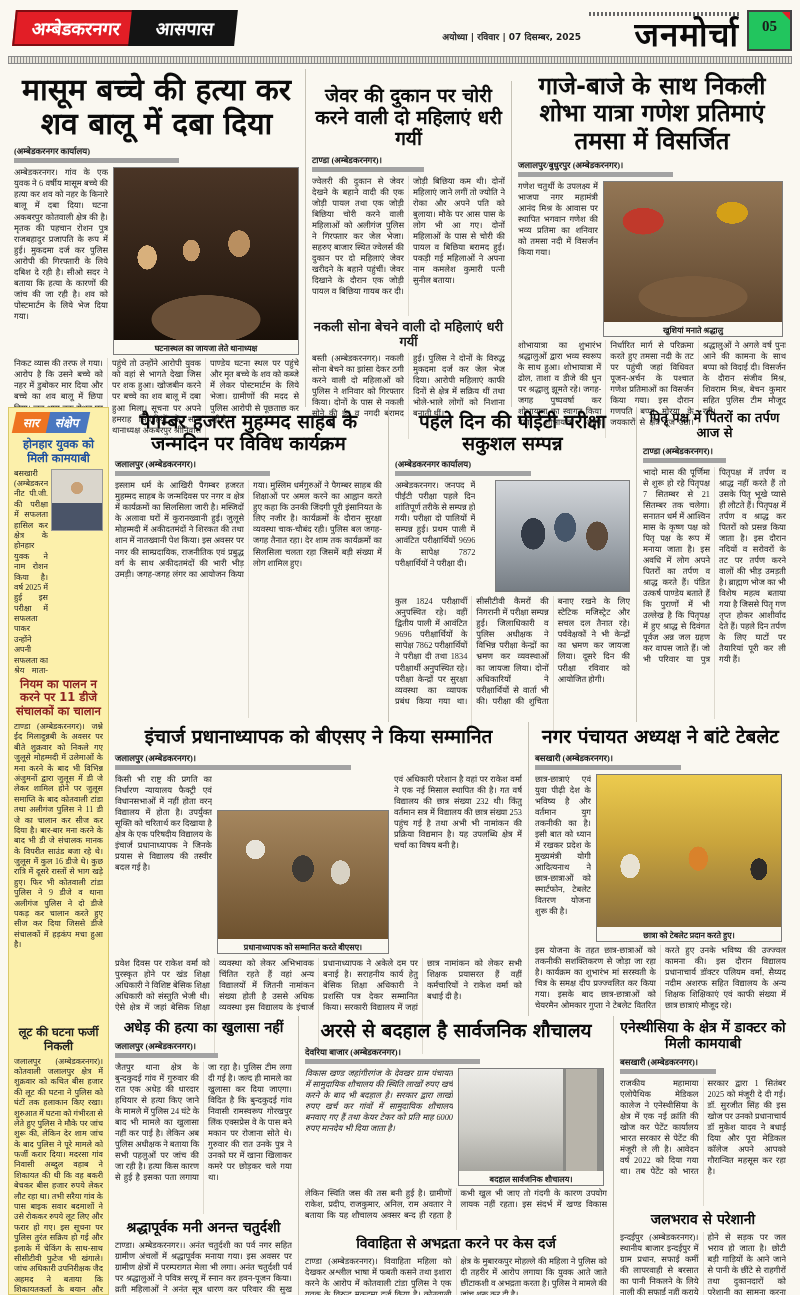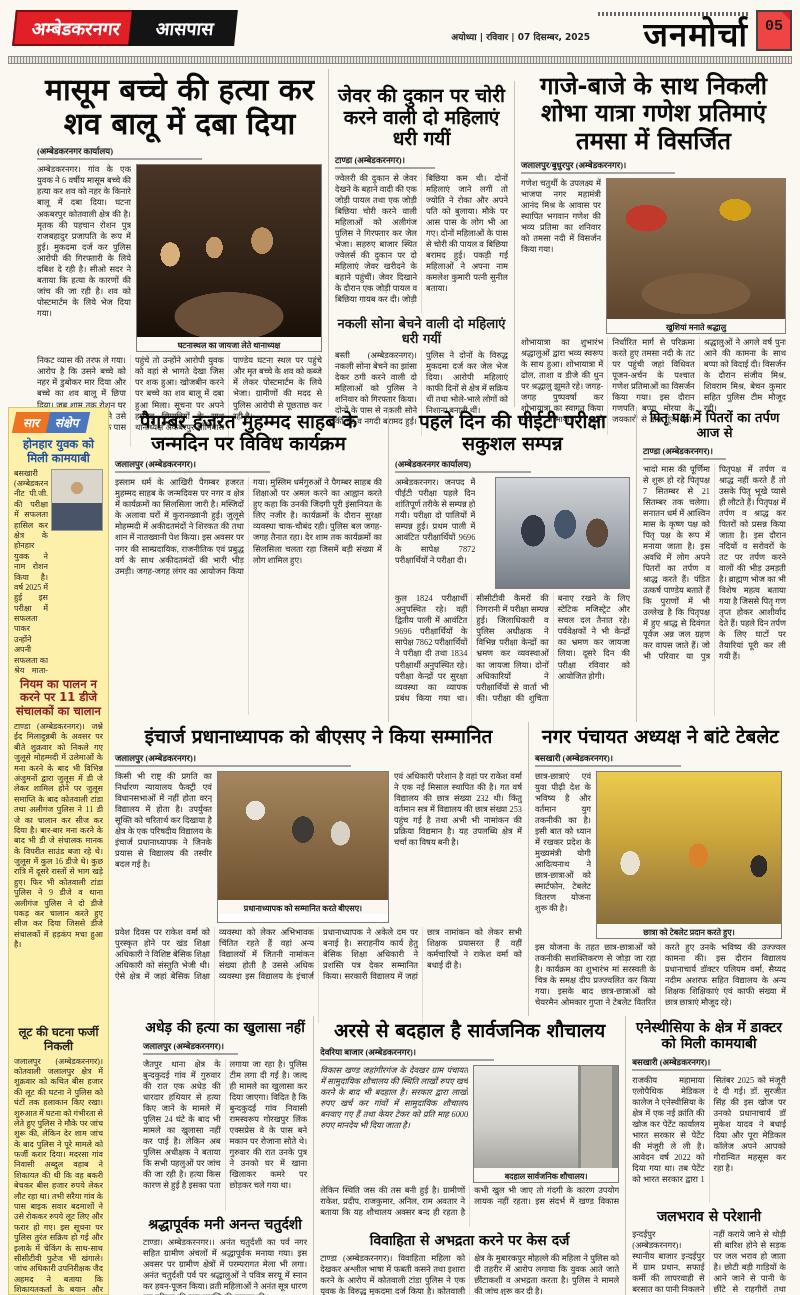--- a/index.html
+++ b/index.html
@@ -14,33 +14,33 @@
   .region-box { background:#e21e26; border:2px solid #7e0d12; color:#fff; font-family:"DejaVu Sans",sans-serif;
                 font-weight:bold; font-size:18px; padding:4px 16px; transform:skewX(-6deg); }
   .section-box { background:#141414; color:#fff; font-family:"DejaVu Sans",sans-serif; font-weight:bold;
                  font-size:18px; padding:6px 22px 2px 26px; margin-left:-8px; transform:skewX(-6deg); }
   .mast-right { display:flex; align-items:flex-end; gap:8px; }
   .dateline { font-family:"DejaVu Sans",sans-serif; font-weight:bold; font-size:9px; color:#222; padding-bottom:8px; }
   .paper-wrap { text-align:right; }
   .tagline-bar { height:4px; width:150px; margin:0 0 2px auto;
                  background:repeating-linear-gradient(90deg,#666 0 2px,transparent 2px 4px); }
   .paper-name { font-family:"DejaVu Serif",serif; font-weight:900; font-size:33px; line-height:1; letter-spacing:1px; color:#0a0a0a; }
-  .page-no-box { border:2px solid #444; background:#ef4444; font-family:Liberation Mono, monospace; font-weight:bold;
-                 font-size:15px; padding:6px 7px 14px; position:relative; }
+  .page-no-box { border:2px solid #444; background:#22c55e; font-family:Liberation Serif, serif; font-weight:bold;
+                 font-size:15px; padding:6px 13px 14px; position:relative; }
   .page-no-box .corner { position:absolute; top:0; right:0; width:0; height:0;
                  border-left:8px solid transparent; border-top:8px solid #e21e26; }
   .hatch { height:8px; margin:2px 0 5px; border-top:1px solid #888; border-bottom:1px solid #888;
            background:repeating-linear-gradient(90deg,#8d8d8d 0 1px,#e7e4da 1px 3px); }
 
   
   .hl { font-family:"DejaVu Sans",sans-serif; font-weight:700; line-height:1.14; margin:2px 0 4px;
         text-align:center; color:#0c0c0c; }
   .hl-xl { font-size:30px; } .hl-lg { font-size:24px; } .hl-md { font-size:19px; }
   .hl-sm { font-size:13px; } .hl-xs { font-size:14px; }
-  .byline { font-size:8.5px; font-weight:bold; width:58%; border-bottom:2px solid #a3a3a3;
+  .byline { font-size:8.5px; font-weight:bold; width:58%; border-bottom:5px solid #a3a3a3;
             padding-bottom:2px; margin-bottom:4px; }
   .body { font-size:8.3px; line-height:1.33; text-align:justify; overflow:hidden; color:#222; }
   .cols2 { column-count:2; column-gap:9px; column-rule:1px solid #ddd9ce; }
   .cols3 { column-count:3; column-gap:9px; column-rule:1px solid #ddd9ce; }
   .cols4 { column-count:4; column-gap:9px; column-rule:1px solid #ddd9ce; }
   .art { padding:2px 6px; }
   .vr { border-right:1px solid #c6c2b6; }
   .subhead { font-family:"DejaVu Sans",sans-serif; font-weight:bold; font-size:13px; text-align:center;
              line-height:1.15; margin:4px 0 3px; }
   figure { margin:0; }
@@ -77,21 +77,21 @@
       linear-gradient(180deg,#eccb4e,#c9a43c 45%,#8a6f3f); }
   .ph-toilet .img { background:
       linear-gradient(90deg,transparent 0 72%,#8a8a86 72% 74%,#b8b4aa 74% 96%,#8a8a86 96%),
       linear-gradient(180deg,#ecebe7,#cdccc6 60%,#a7a6a0); }
   .ph-portrait .img { background:
       radial-gradient(circle 10px at 50% 30%,#c9a176 0 60%,transparent 61%),
       linear-gradient(180deg,#dad6cc 0 55%,#4a5468 55%); }
 
   
   .row1 { display:flex; height:338px; }
-  .row1 .a1 { width:298px;margin-left:23px; }
+  .row1 .a1 { width:298px; }
   .row1 .a2 { width:206px;margin-top:12px; }
   .row1 .a3 { width:280px; }
   .a1-top { display:flex; gap:5px; }
   .a1-top .body { width:94px; height:184px; }
   .a3-top { display:flex; gap:5px; }
   .a3-top .body { width:80px; height:152px; }
 
   .lower { display:flex; }
   .digest { width:101px; background:#fcf0ab; border:1px solid #d9c869; padding:4px 5px; height:888px; }
   .digest-header { display:flex; margin-bottom:5px; }
@@ -112,21 +112,21 @@
   .a5-top .body { width:86px; height:112px; }
 
   .row3 { display:flex; height:294px; }
   .row3 .a7 { width:420px; } .row3 .a8 { width:263px; }
   .a7-mid { display:flex; gap:5px; }
   .a7-mid .body { height:152px; }
   .a7-mid .bL { width:97px; } .a7-mid .bR { flex:1; }
   .a8-top { display:flex; gap:5px; }
   .a8-top .body { width:56px; height:168px; }
 
-  .row4 { display:flex; height:279px;padding-left:28px; }
+  .row4 { display:flex; height:279px; }
   .row4 .cA { width:190px; } .row4 .cB { width:315px; } .row4 .cC { width:178px; }
   .a11-top { display:flex; gap:5px; }
   .a11-top .body { width:148px; height:118px;font-style:italic; }
 </style>
 </head>
 <body>
 
 <div class="page">
 
   <header class="masthead-row">
@@ -232,21 +232,21 @@
           <div class="body cols2" style="height:252px;">भादो मास की पूर्णिमा से शुरू हो रहे पितृपक्ष 7 सितम्बर से 21 सितम्बर तक चलेगा। सनातन धर्म में आश्विन मास के कृष्ण पक्ष को पितृ पक्ष के रूप में मनाया जाता है। इस अवधि में लोग अपने पितरों का तर्पण व श्राद्ध करते हैं। पंडित उत्कर्ष पाण्डेय बताते हैं कि पुराणों में भी उल्लेख है कि पितृपक्ष में हुए श्राद्ध से दिवंगत पूर्वज अन्न जल ग्रहण कर वापस जाते हैं। जो भी परिवार या पुत्र पितृपक्ष में तर्पण व श्राद्ध नहीं करते हैं तो उसके पितृ भूखे प्यासे ही लौटते हैं। पितृपक्ष में तर्पण व श्राद्ध कर पितरों को प्रसन्न किया जाता है। इस दौरान नदियों व सरोवरों के तट पर तर्पण करने वालों की भीड़ उमड़ती है। ब्राह्मण भोज का भी विशेष महत्व बताया गया है जिससे पितृ गण तृप्त होकर आशीर्वाद देते हैं। पहले दिन तर्पण के लिए घाटों पर तैयारियां पूरी कर ली गयी हैं।</div>
         </article>
       </section>
 
       <section class="row3">
         <article class="art a7 vr">
           <h1 class="hl hl-md">इंचार्ज प्रधानाध्यापक को बीएसए ने किया सम्मानित</h1>
           <div class="byline">जलालपुर (अम्बेडकरनगर)।</div>
           <div class="a7-mid">
             <div class="body bL">किसी भी राष्ट्र की प्रगति का निर्धारण न्यायालय फैक्ट्री एवं विधानसभाओं में नहीं होता वरन् विद्यालय में होता है। उपर्युक्त सूक्ति को चरितार्थ कर दिखाया है क्षेत्र के एक परिषदीय विद्यालय के इंचार्ज प्रधानाध्यापक ने जिनके प्रयास से विद्यालय की तस्वीर बदल गई है।</div>
-            <figure class="photo ph-office" style="width:172px;">
+            <figure class="photo ph-office" style="width:172px;margin-top:36px;">
               <div class="img" style="height:128px;"></div>
               <figcaption>प्रधानाध्यापक को सम्मानित करते बीएसए।</figcaption>
             </figure>
             <div class="body bR">एवं अधिकारी परेशान है वहां पर राकेश वर्मा ने एक नई मिसाल स्थापित की है। गत वर्ष विद्यालय की छात्र संख्या 232 थी। किंतु वर्तमान सत्र में विद्यालय की छात्र संख्या 253 पहुंच गई है तथा अभी भी नामांकन की प्रक्रिया विद्यमान है। यह उपलब्धि क्षेत्र में चर्चा का विषय बनी है।</div>
           </div>
           <div class="body cols4" style="height:96px; margin-top:4px;">प्रवेश दिवस पर राकेश वर्मा को पुरस्कृत होने पर खंड शिक्षा अधिकारी ने विशिष्ट बेसिक शिक्षा अधिकारी को संस्तुति भेजी थी। ऐसे क्षेत्र में जहां बेसिक शिक्षा व्यवस्था को लेकर अभिभावक चिंतित रहते हैं वहां अन्य विद्यालयों में जितनी नामांकन संख्या होती है उससे अधिक व्यवस्था इस विद्यालय के इंचार्ज प्रधानाध्यापक ने अकेले दम पर बनाई है। सराहनीय कार्य हेतु बेसिक शिक्षा अधिकारी ने प्रशस्ति पत्र देकर सम्मानित किया। सरकारी विद्यालय में जहां छात्र नामांकन को लेकर सभी शिक्षक प्रयासरत हैं वहीं कर्मचारियों ने राकेश वर्मा को बधाई दी है।</div>
         </article>
 
         <article class="art a8">
           <h1 class="hl hl-md">नगर पंचायत अध्यक्ष ने बांटे टेबलेट</h1>

